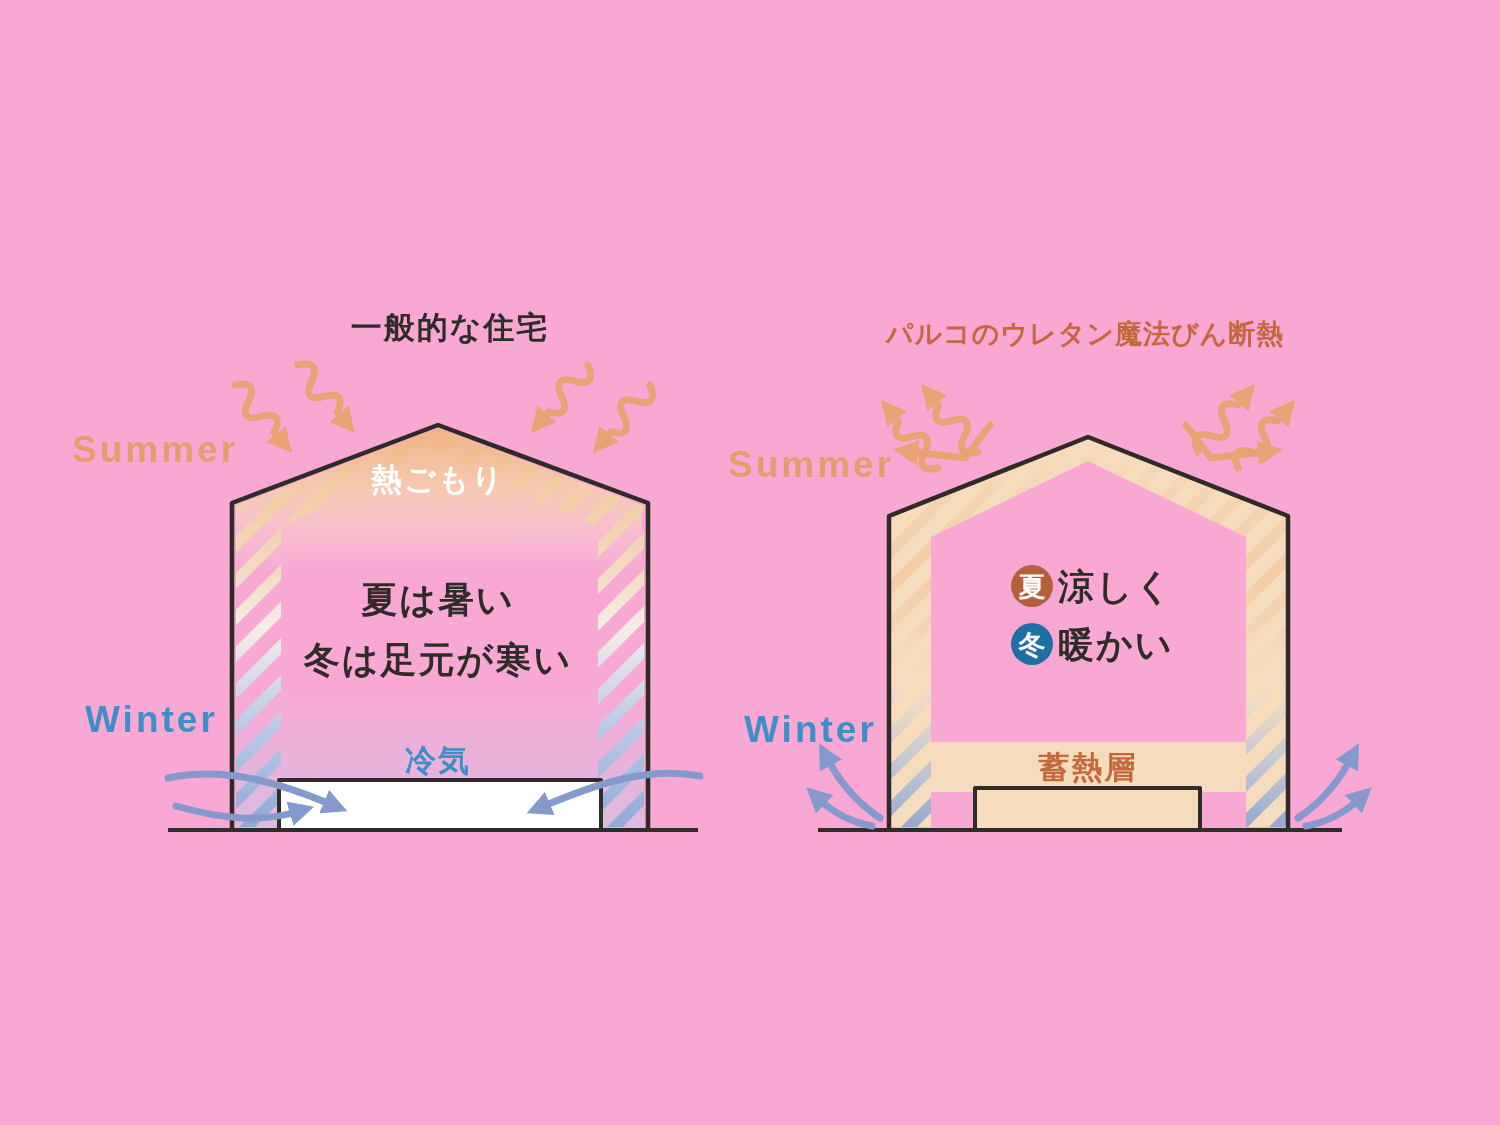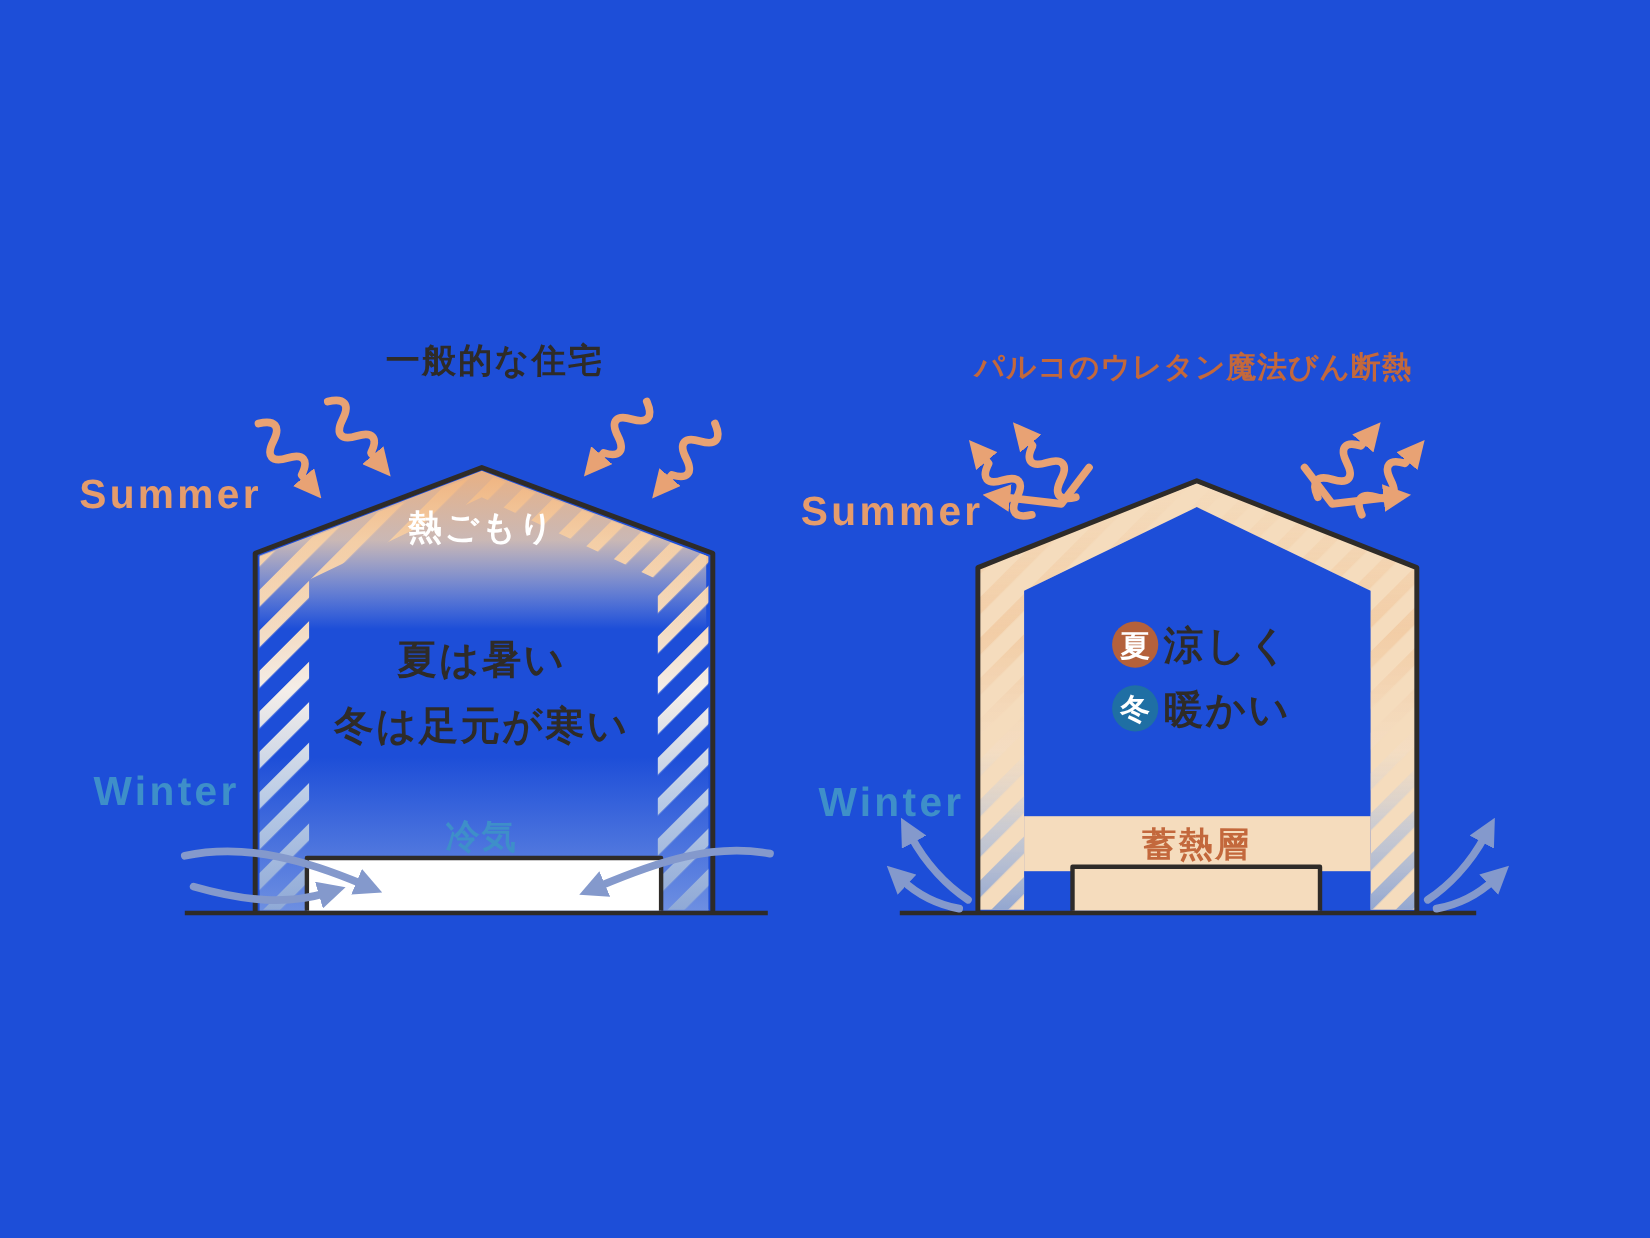--- a/index.html
+++ b/index.html
@@ -1,17 +1,17 @@
 <!DOCTYPE html>
 <html><head>
 <meta charset="utf-8">
 <style>
   html,body{margin:0;padding:0;background:#ffffff;}
   body{font-family:"Liberation Sans","DejaVu Sans",sans-serif;}
-  .canvas{position:relative;width:1500px;height:1125px;background:#1d4ed8;overflow:hidden;}
+  .canvas{position:relative;width:1500px;height:1125px;background:#f9a8d4;overflow:hidden;}
   svg text{font-family:"Liberation Sans","DejaVu Sans",sans-serif;}
   .season-label{font-size:37px;font-weight:700;letter-spacing:3px;}
   .house-title{font-size:31px;font-weight:700;letter-spacing:2px;}
   .house-title-right{font-size:27px;font-weight:700;letter-spacing:1px;}
   .interior-text{font-size:36px;font-weight:700;fill:#2e2b28;letter-spacing:2px;}
   .small-label{font-size:31px;font-weight:700;letter-spacing:2px;}
   .badge-text{font-size:27px;font-weight:700;fill:#ffffff;}
 </style>
 </head>
 <body>

